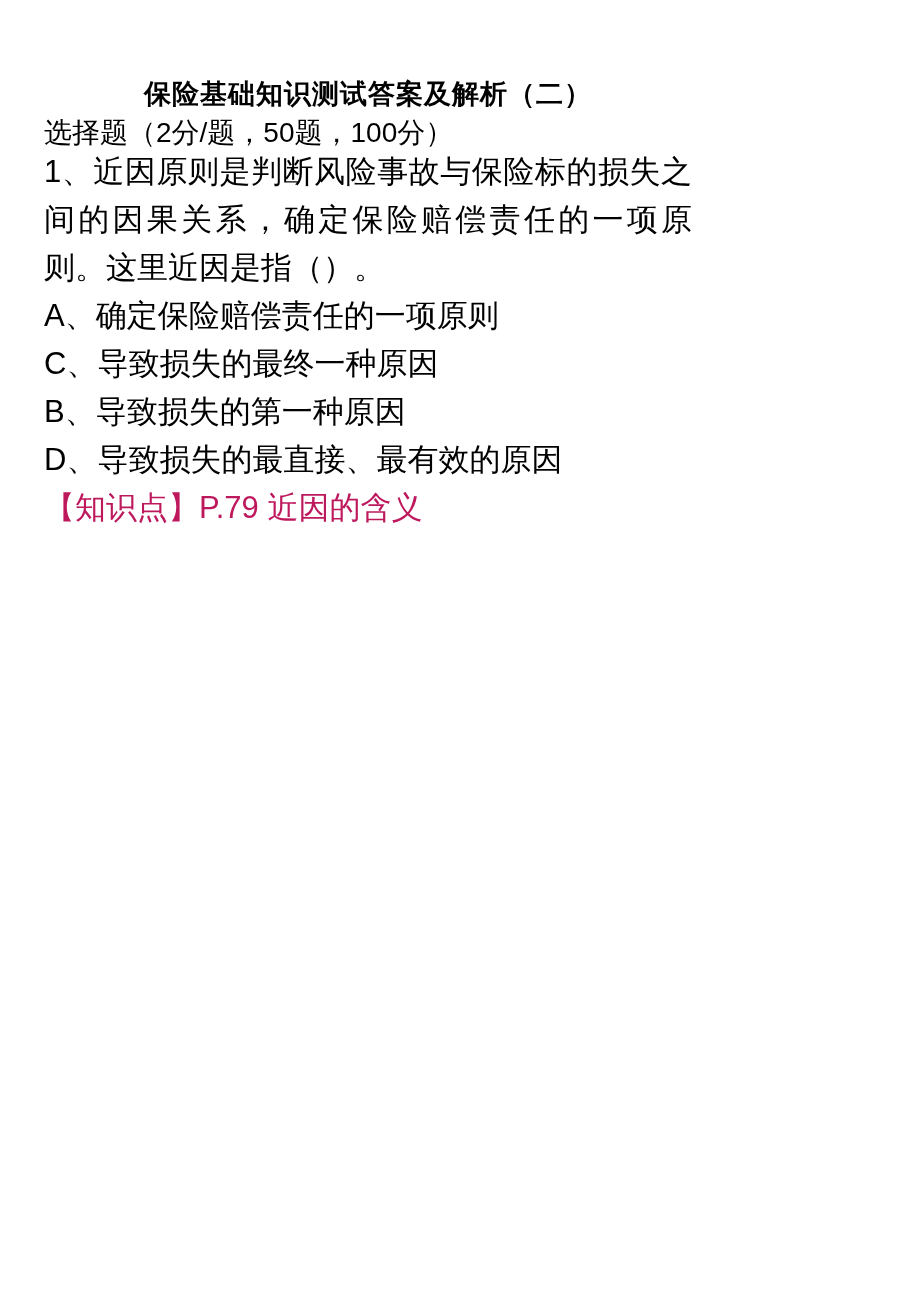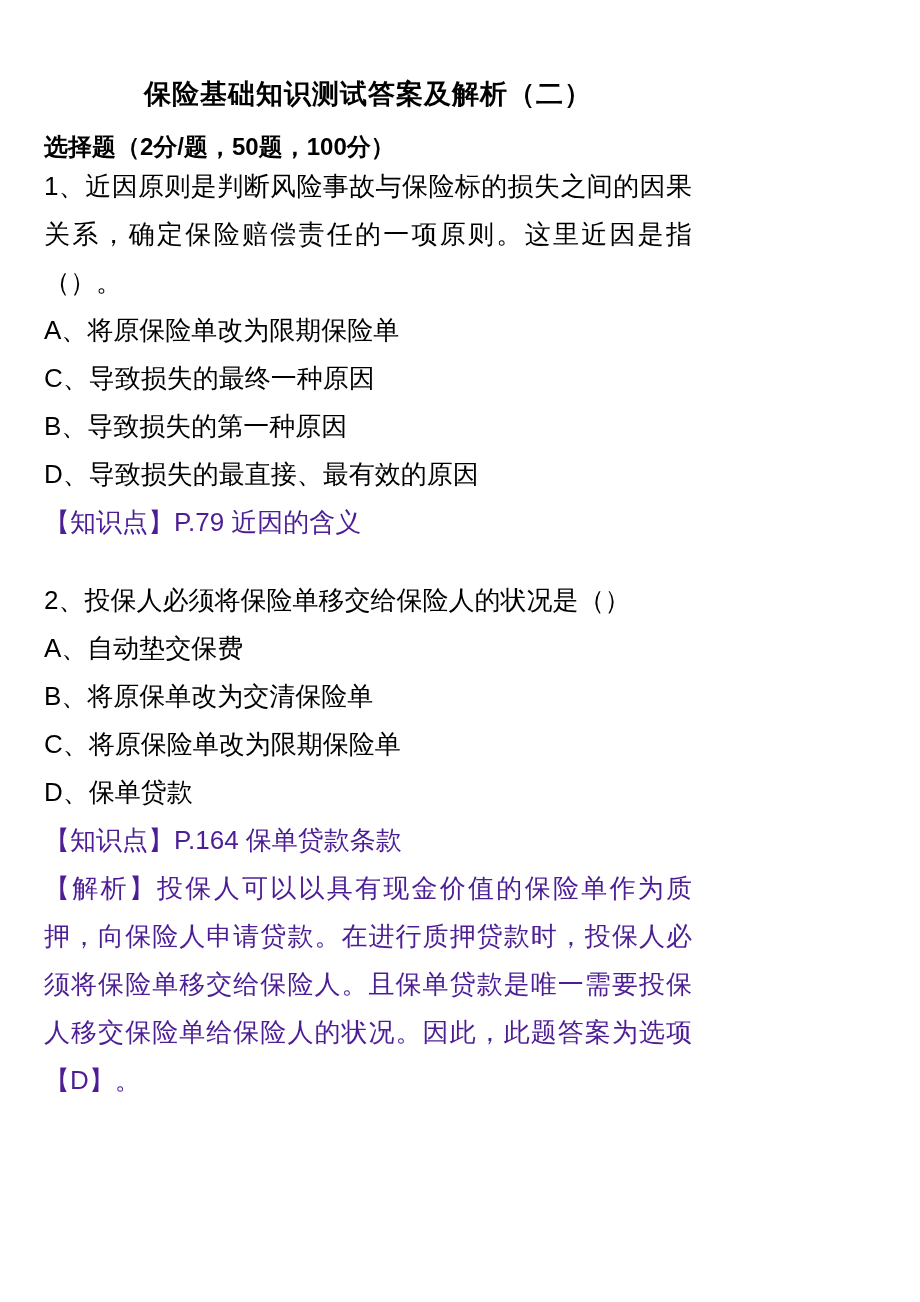--- a/index.html
+++ b/index.html
@@ -23,69 +23,60 @@
   }
   .doc-title {
     margin: 0;
     text-align: center;
     font-size: 27px;
     font-weight: bold;
     line-height: 32px;
     letter-spacing: 1px;
   }
   .section-header {
-    margin: 22px 0 0 0;
-    font-size: 24px;
-    font-weight: bold;
+    margin: 8px 0 0 0;
+    font-size: 28px;
+    font-weight: normal;
     line-height: 30px;
   }
   .question-block {
     margin: 0;
   }
   .question-block.q2 { margin-top: 30px; }
   .question-block.q3 { margin-top: 22px; }
   p.line {
     margin: 0;
-    font-size: 26px;
+    font-size: 31px;
     line-height: 48px;
   }
   p.justify {
     text-align: justify;
   }
   .first-stem {
     margin-top: 8px;
   }
   .red {
-    color: #4c1d95;
+    color: #be185d;
   }
 </style>
 </head>
 <body>
 
 <div class="page">
 
   <h1 class="doc-title">保险基础知识测试答案及解析（二）</h1>
 
   <h2 class="section-header">选择题（2分/题，50题，100分）</h2>
 
   <section class="question-block q1">
     <p class="line justify first-stem">1、近因原则是判断风险事故与保险标的损失之间的因果关系，确定保险赔偿责任的一项原则。这里近因是指（）。</p>
-    <p class="line">A、将原保险单改为限期保险单</p>
+    <p class="line">A、确定保险赔偿责任的一项原则</p>
     <p class="line">C、导致损失的最终一种原因</p>
     <p class="line">B、导致损失的第一种原因</p>
     <p class="line">D、导致损失的最直接、最有效的原因</p>
     <p class="line red">【知识点】P.79 近因的含义</p>
   </section>
 
-  <section class="question-block q2">
-    <p class="line justify">2、投保人必须将保险单移交给保险人的状况是（）</p>
-    <p class="line">A、自动垫交保费</p>
-    <p class="line">B、将原保单改为交清保险单</p>
-    <p class="line">C、将原保险单改为限期保险单</p>
-    <p class="line">D、保单贷款</p>
-    <p class="line red">【知识点】P.164 保单贷款条款</p>
-    <p class="line red justify">【解析】投保人可以以具有现金价值的保险单作为质押，向保险人申请贷款。在进行质押贷款时，投保人必须将保险单移交给保险人。且保单贷款是唯一需要投保人移交保险单给保险人的状况。因此，此题答案为选项【D】。</p>
-  </section>
 
   <section class="question-block q3">
   </section>
 
 </div>
 
 </body></html>

